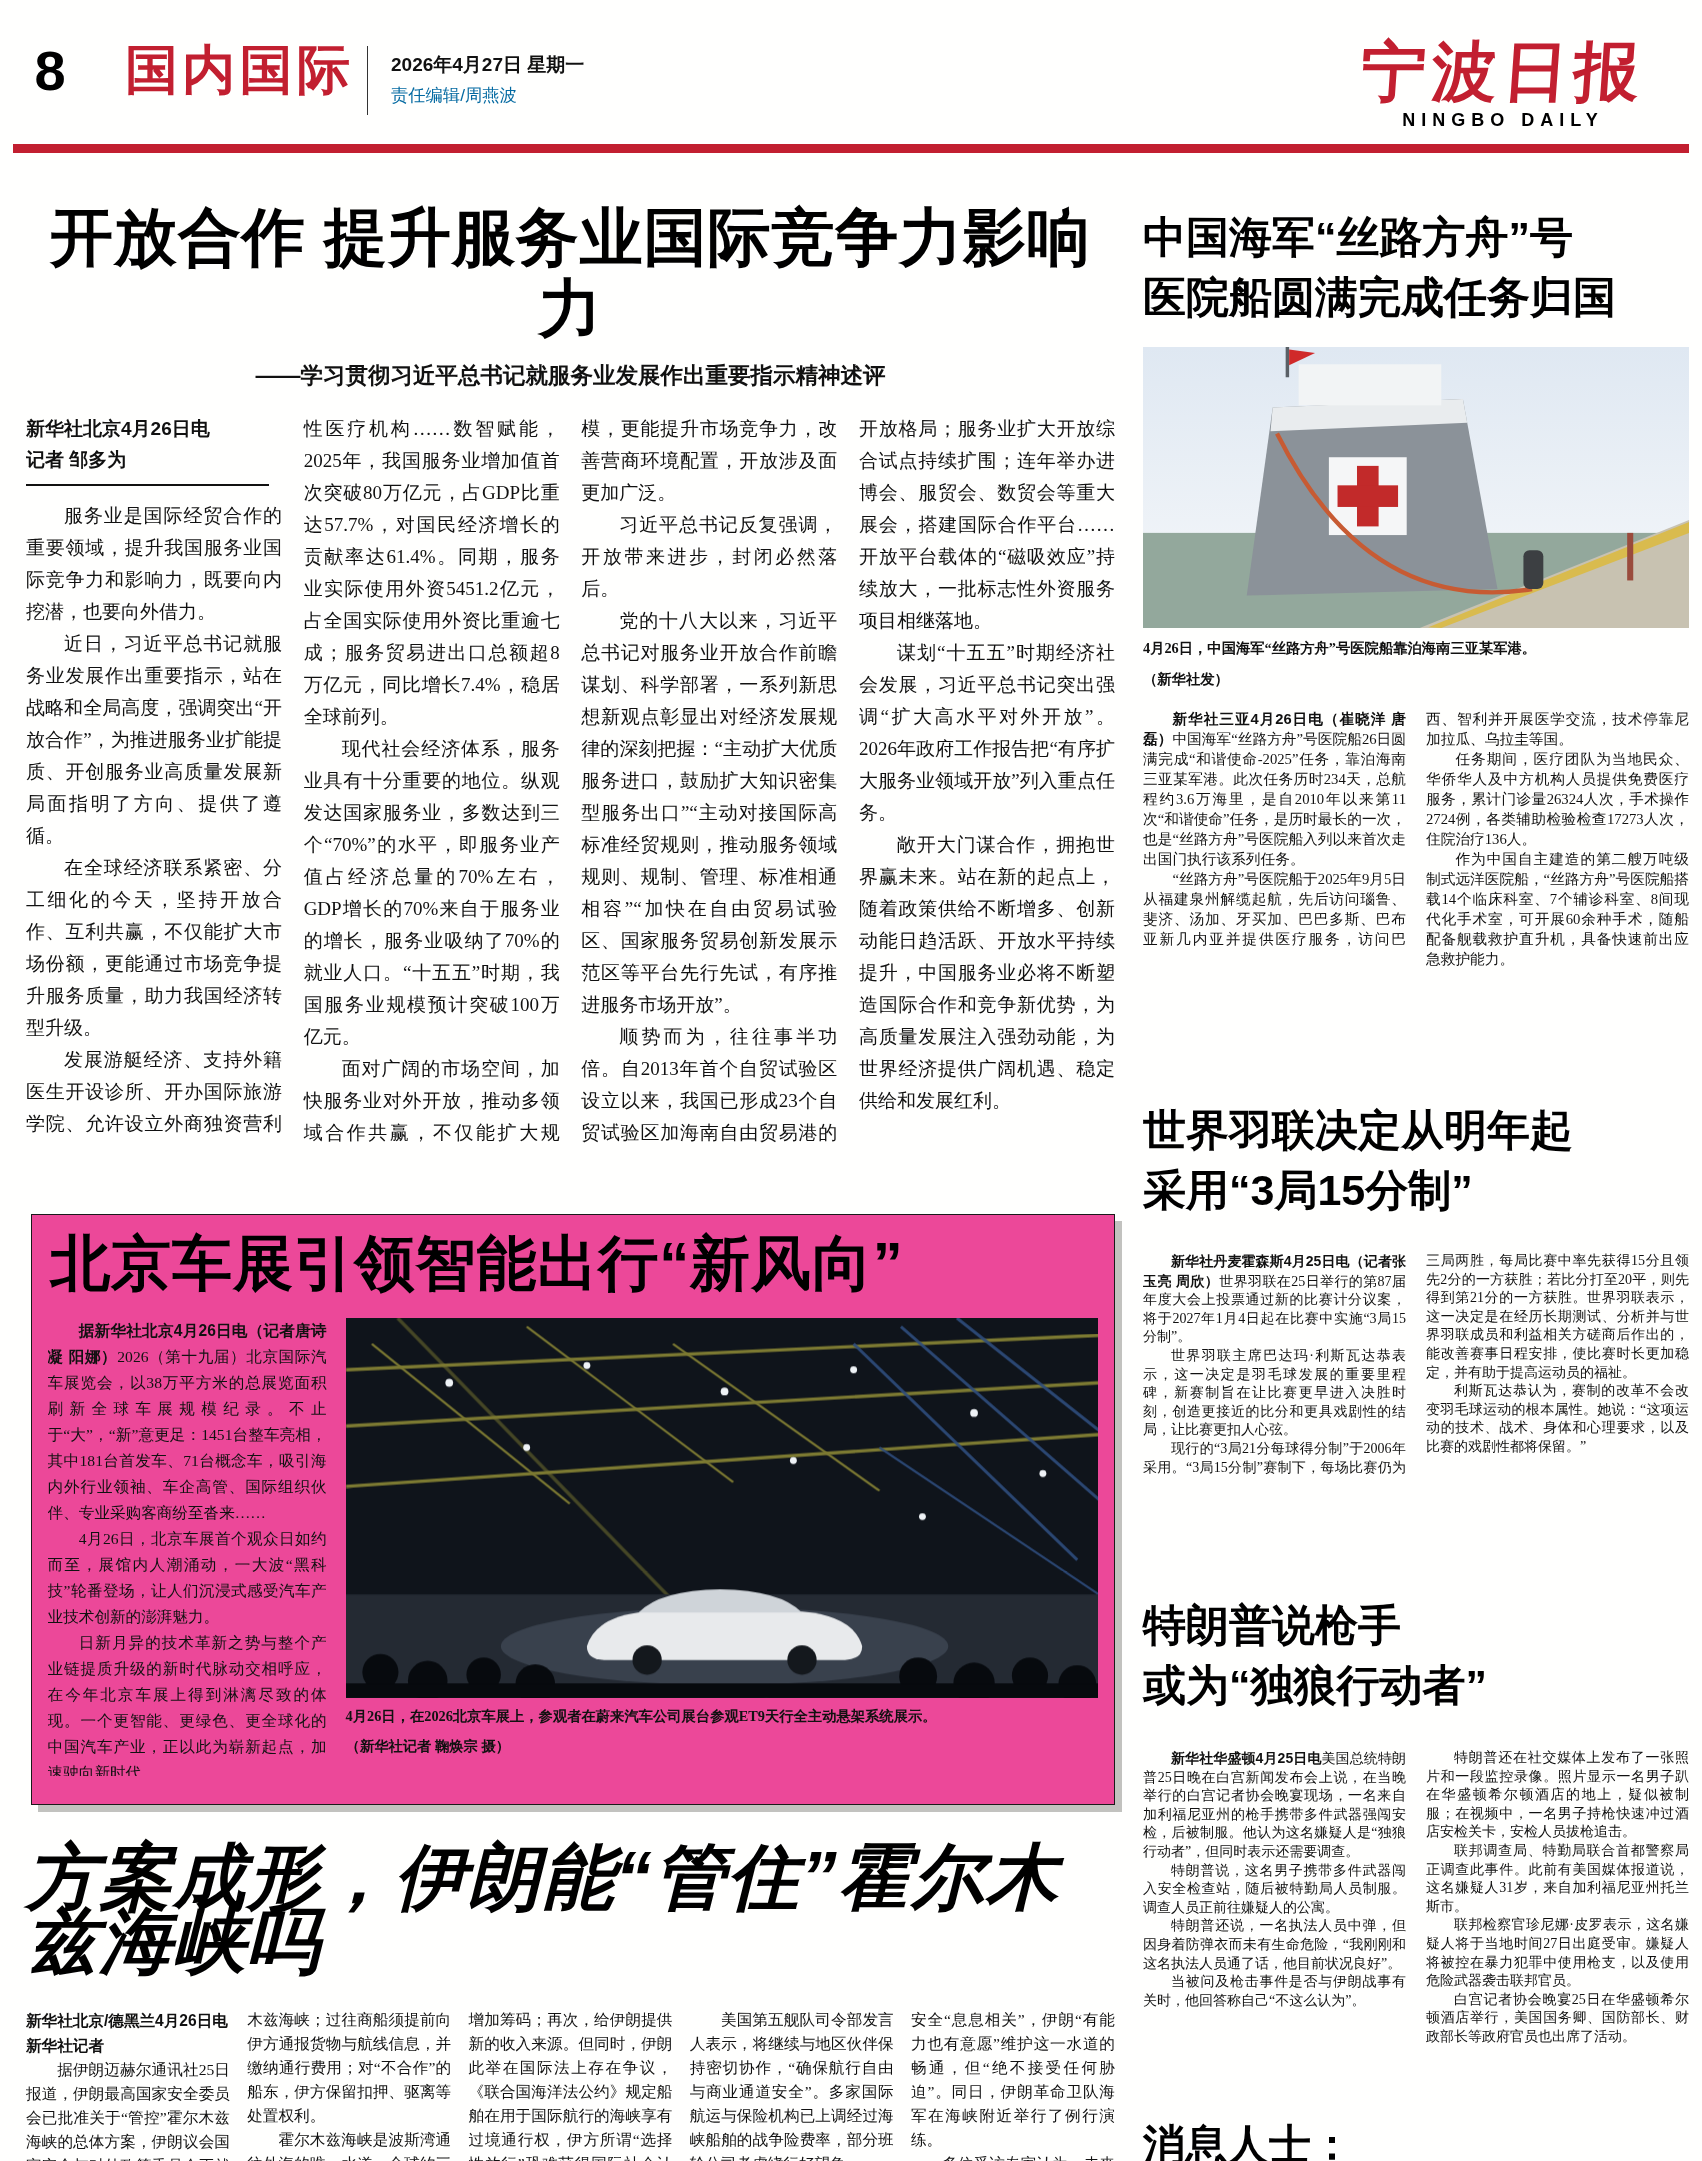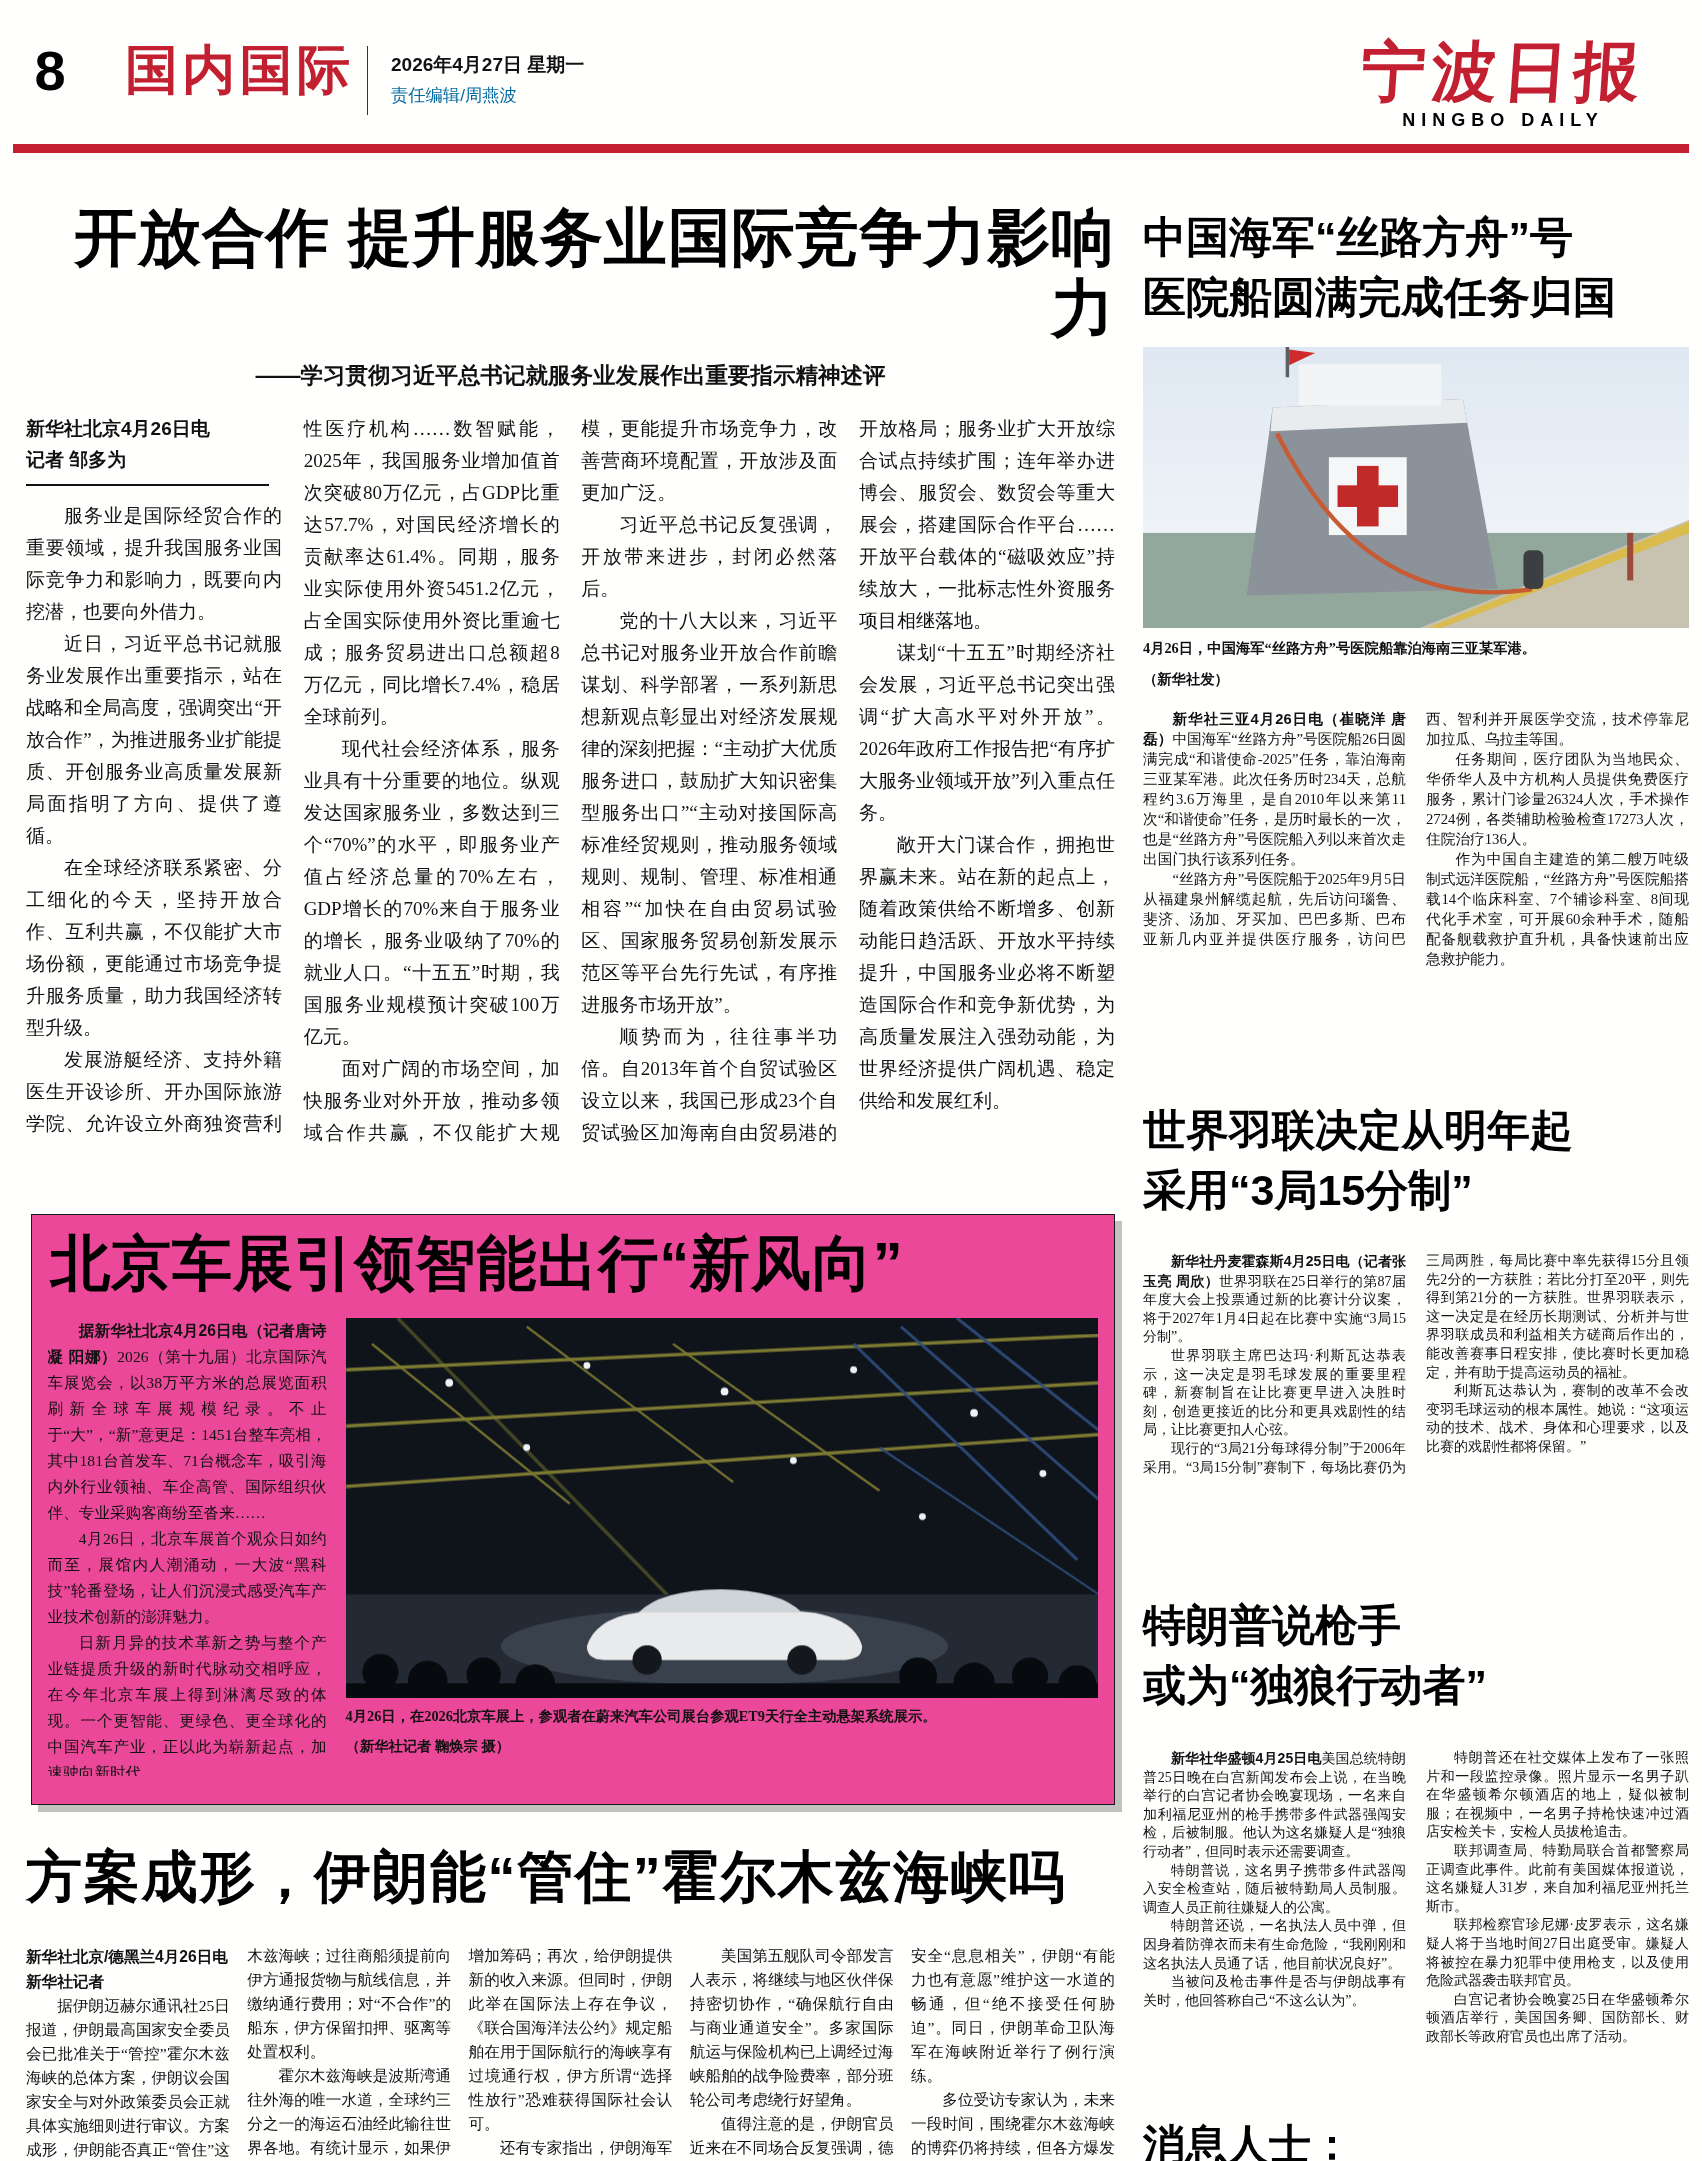--- a/index.html
+++ b/index.html
@@ -20,21 +20,21 @@
   .redbar{position:absolute;left:13px;right:13px;top:144px;height:8.6px;background:#c21f30;}
 
   
   .h-main{font-family:"Liberation Sans",sans-serif;font-weight:900;color:#000;}
   .para{margin:0;text-indent:2em;text-align:justify;}
   .lead{font-family:"Liberation Sans",sans-serif;font-weight:700;}
   .colbody{overflow:hidden;}
 
   
   .art-service{position:absolute;left:26px;top:202px;width:1089px;}
-  .art-service .h-main{font-size:63px;line-height:71px;text-align:right;letter-spacing:0.9px;}
+  .art-service .h-main{font-size:63px;line-height:71px;text-align:center;letter-spacing:0.9px;}
   .art-service .sub{margin-top:18px;text-align:center;font:700 22.5px/27px "Liberation Sans",sans-serif;}
   .service-body{margin-top:24px;height:847px;column-count:4;column-gap:21.6px;font-size:19px;line-height:32px;}
   .byline-block{break-inside:avoid;font:700 19px/31px "Liberation Sans",sans-serif;}
   .byline-rule{border:none;border-top:2.2px solid #111;margin:8.6px 13px 14.7px 0;}
 
   
   .rcol-art{position:absolute;left:1143px;width:546px;}
   .rcol-art .h-main{font-size:43px;line-height:60px;}
   .rcol-body{column-count:2;column-gap:20px;}
 
@@ -58,21 +58,21 @@
             border:1.7px solid #1a1a1a;box-shadow:7px 7px 0 #c2c2bf;padding:12px 15.6px;}
   .art-expo .h-main{font-size:60px;line-height:66px;margin:3.5px 0 21px 2.6px;letter-spacing:0.9px;}
   .expo-flex{display:flex;gap:19px;}
   .expo-textcol{width:279px;height:458px;overflow:hidden;font-size:15.6px;line-height:26px;}
   .expo-right{flex:1;}
   .expo-photo{width:100%;height:380px;display:block;}
   .expo-caption{margin-top:8.6px;font:700 14.3px/21.6px "Liberation Serif",serif;text-align:justify;}
 
   
   .art-iran{position:absolute;left:26px;top:1845px;width:1089px;}
-  .art-iran .h-main{font-size:56px;line-height:64px;letter-spacing:1.7px;}
+  .art-iran .h-main{font-size:72px;line-height:64px;letter-spacing:1.7px;font-style:italic;}
   .iran-body{margin-top:35px;height:575px;column-count:5;column-gap:17.3px;font-size:15.6px;line-height:24px;}
   .iran-byline{break-inside:avoid;font:700 15.6px/25px "Liberation Sans",sans-serif;}
 </style>
 </head>
 <body>
 
 <div class="page" data-name="newspaper-page">
 
   <div class="hdr" data-name="page-header">
     <div class="hdr-pageno" data-name="page-number">8</div>

